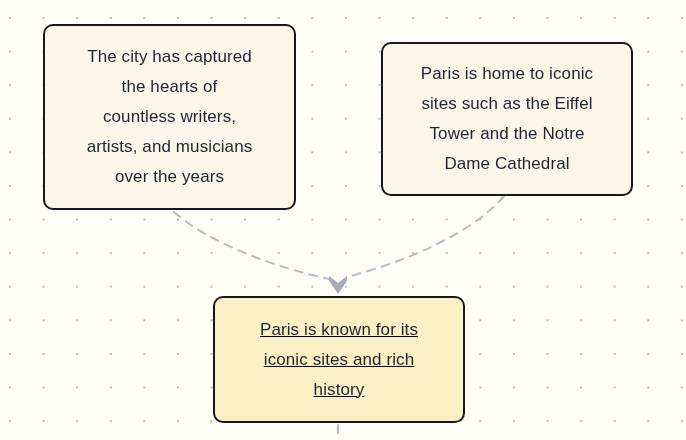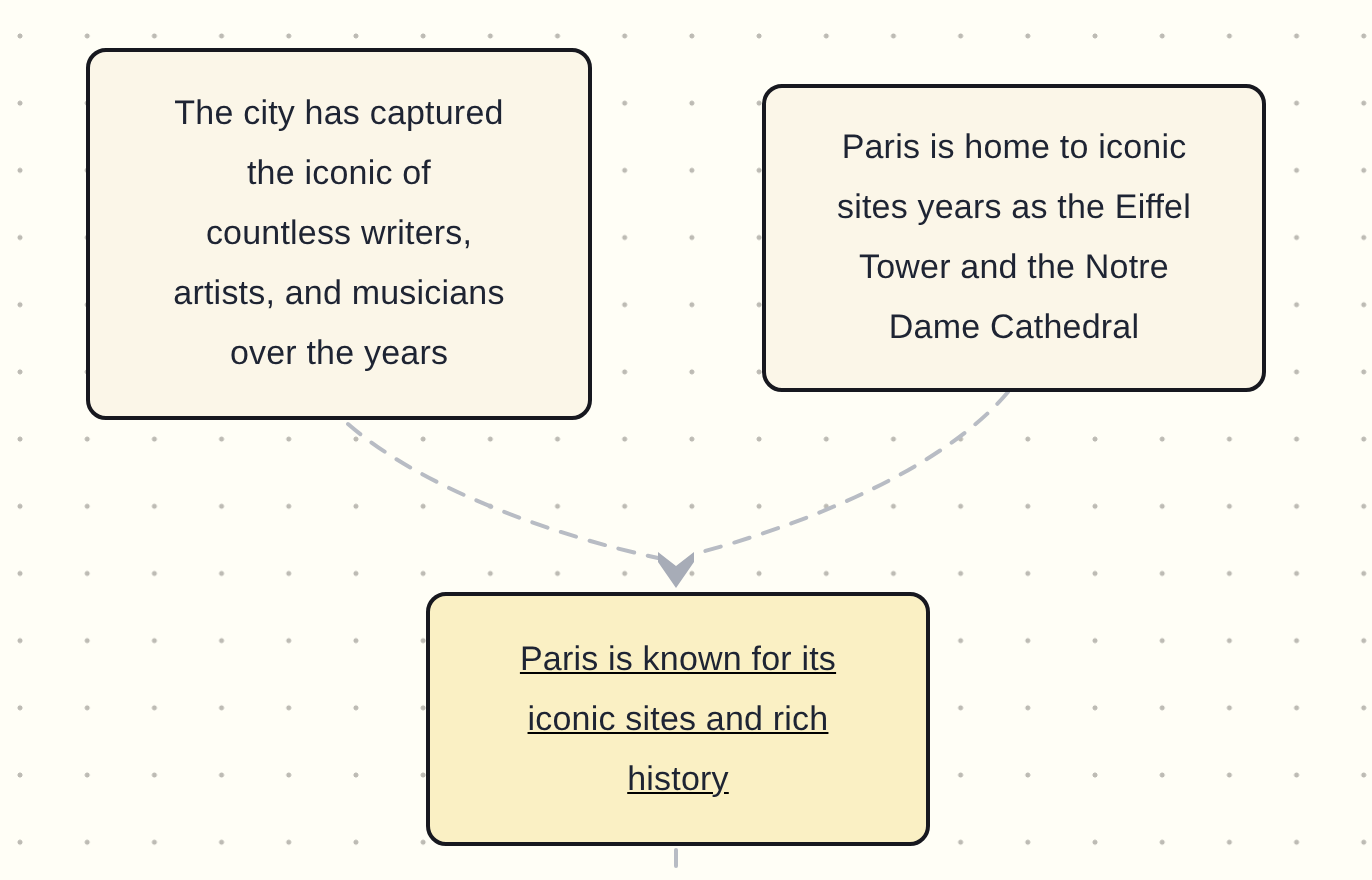--- a/index.html
+++ b/index.html
@@ -71,29 +71,29 @@
 
   <svg class="edge-layer" width="686" height="440" viewBox="0 0 686 440">
     <path class="edge" d="M 174 212 C 212 245, 278 268, 329 279"></path>
     <path class="edge" d="M 504 196 C 472 234, 404 262, 347 277"></path>
     <path class="edge" d="M 338 425 L 338 436"></path>
     <polygon class="arrowhead" points="329,276 338,283 347,276 347,281 338,294 329,281"></polygon>
   </svg>
 
   <div class="node node-a">
     <div class="node-text">The city has captured
-the iconic of
+the hearts of
 countless writers,
 artists, and musicians
 over the years</div>
   </div>
 
   <div class="node node-b">
     <div class="node-text">Paris is home to iconic
-sites years as the Eiffel
+sites such as the Eiffel
 Tower and the Notre
 Dame Cathedral</div>
   </div>
 
   <div class="node node-c highlight">
     <div class="node-text">Paris is known for its
 iconic sites and rich
 history</div>
   </div>
 

